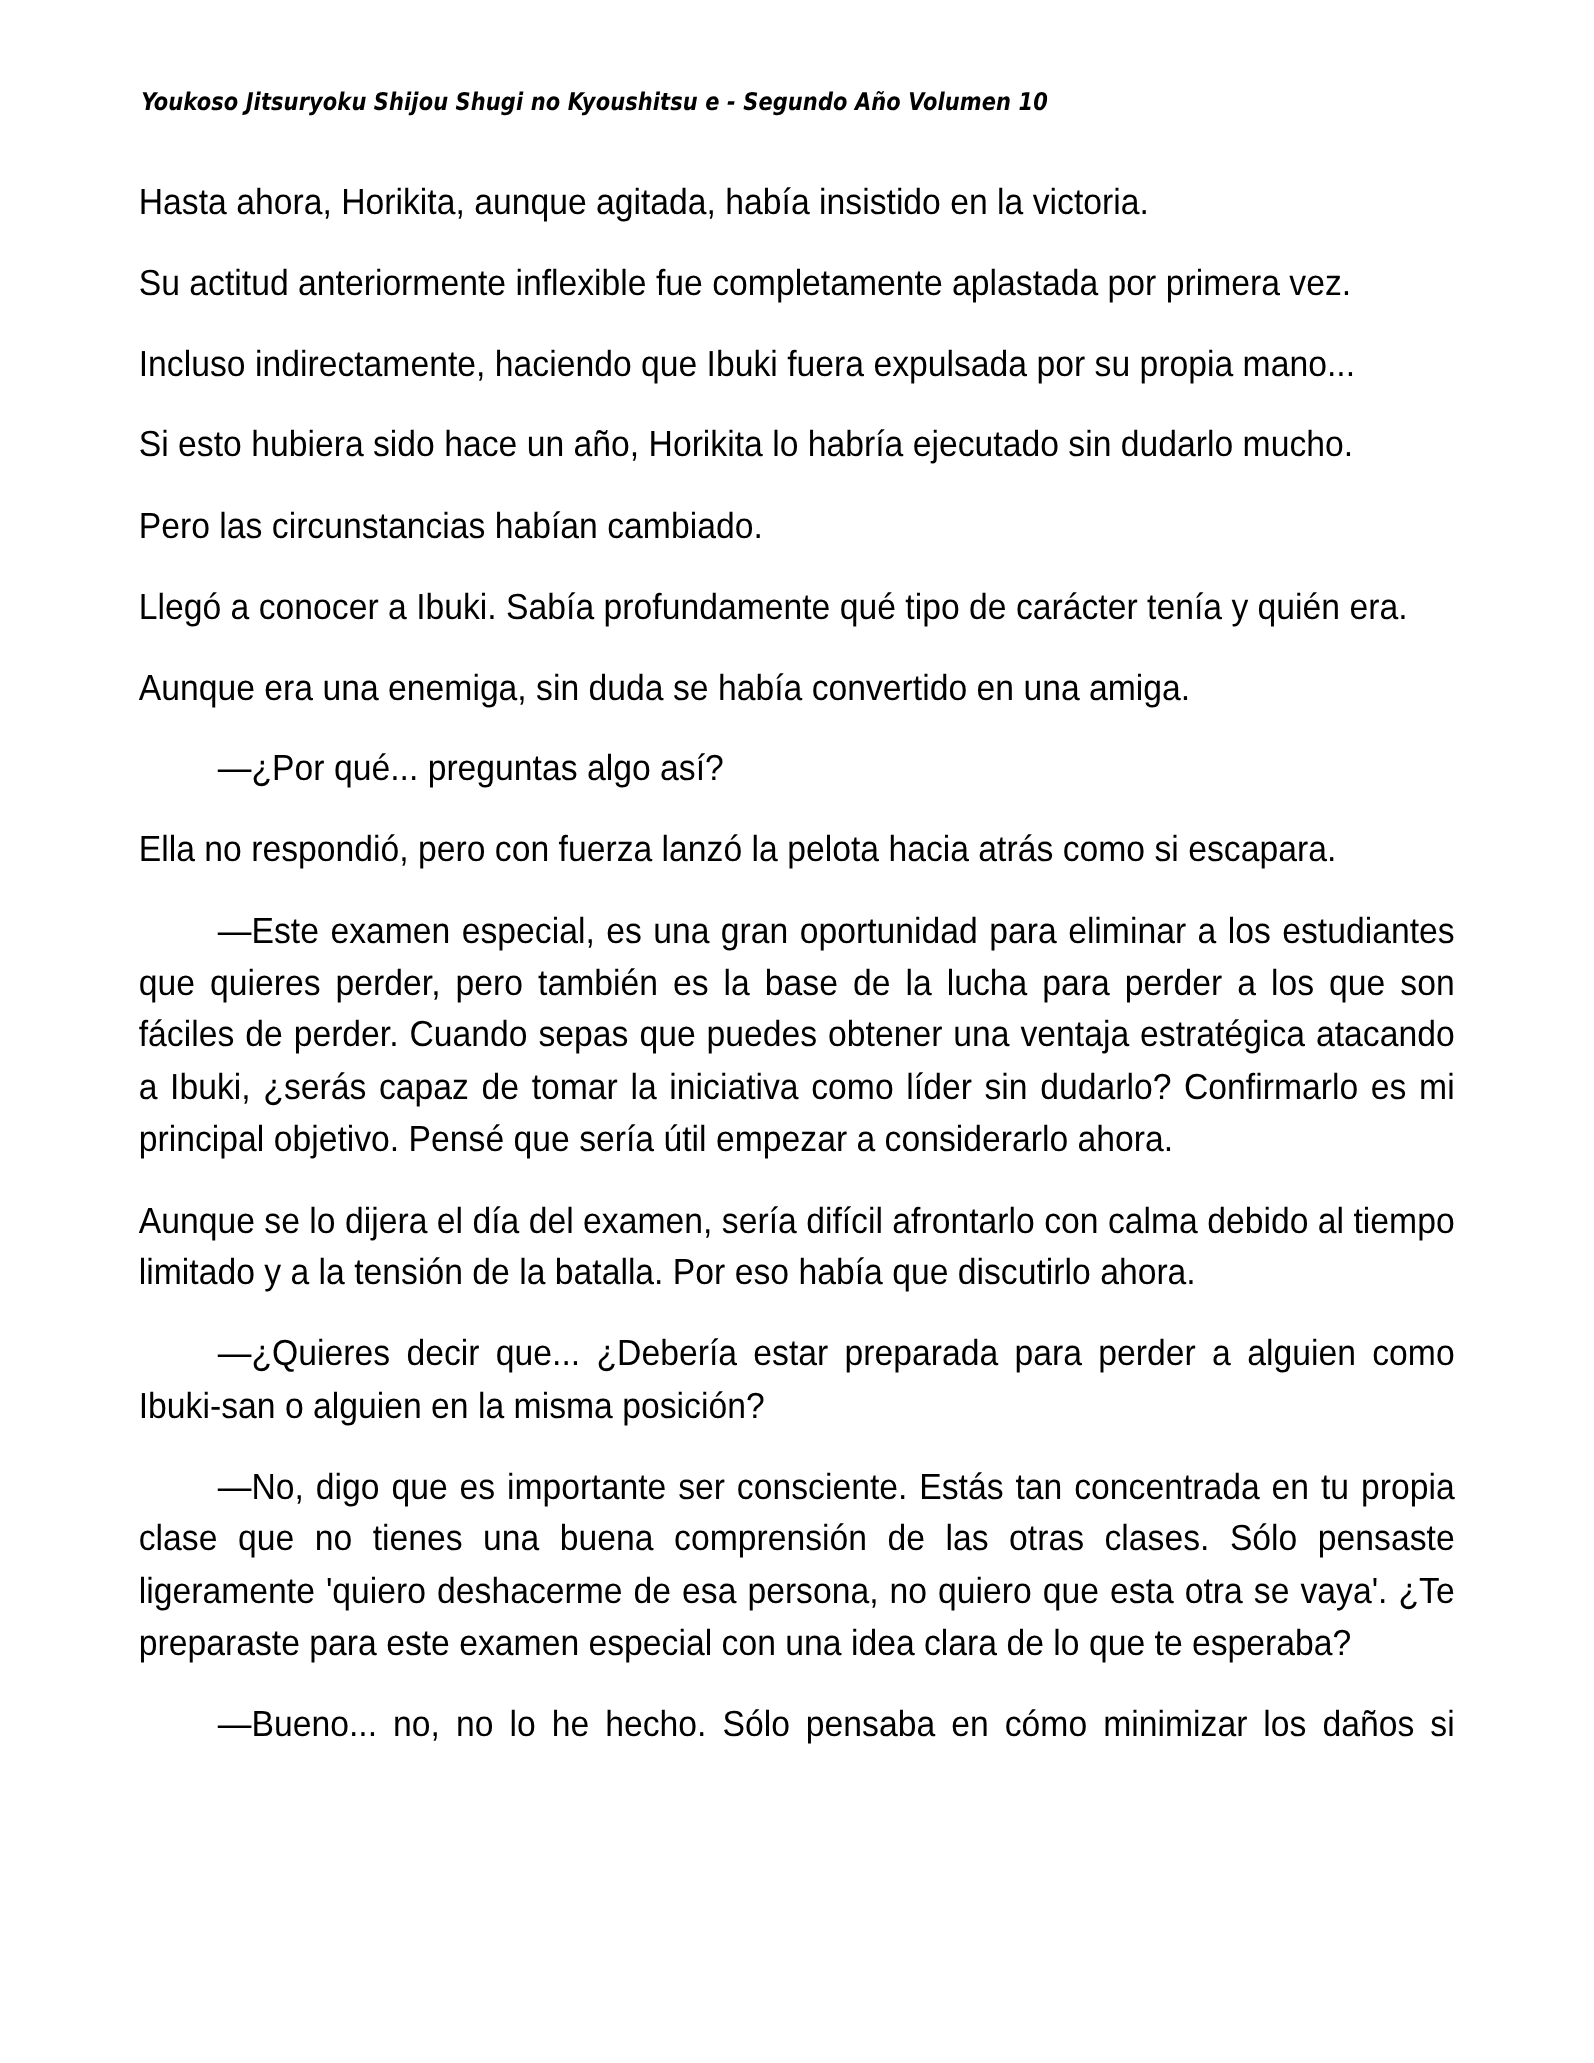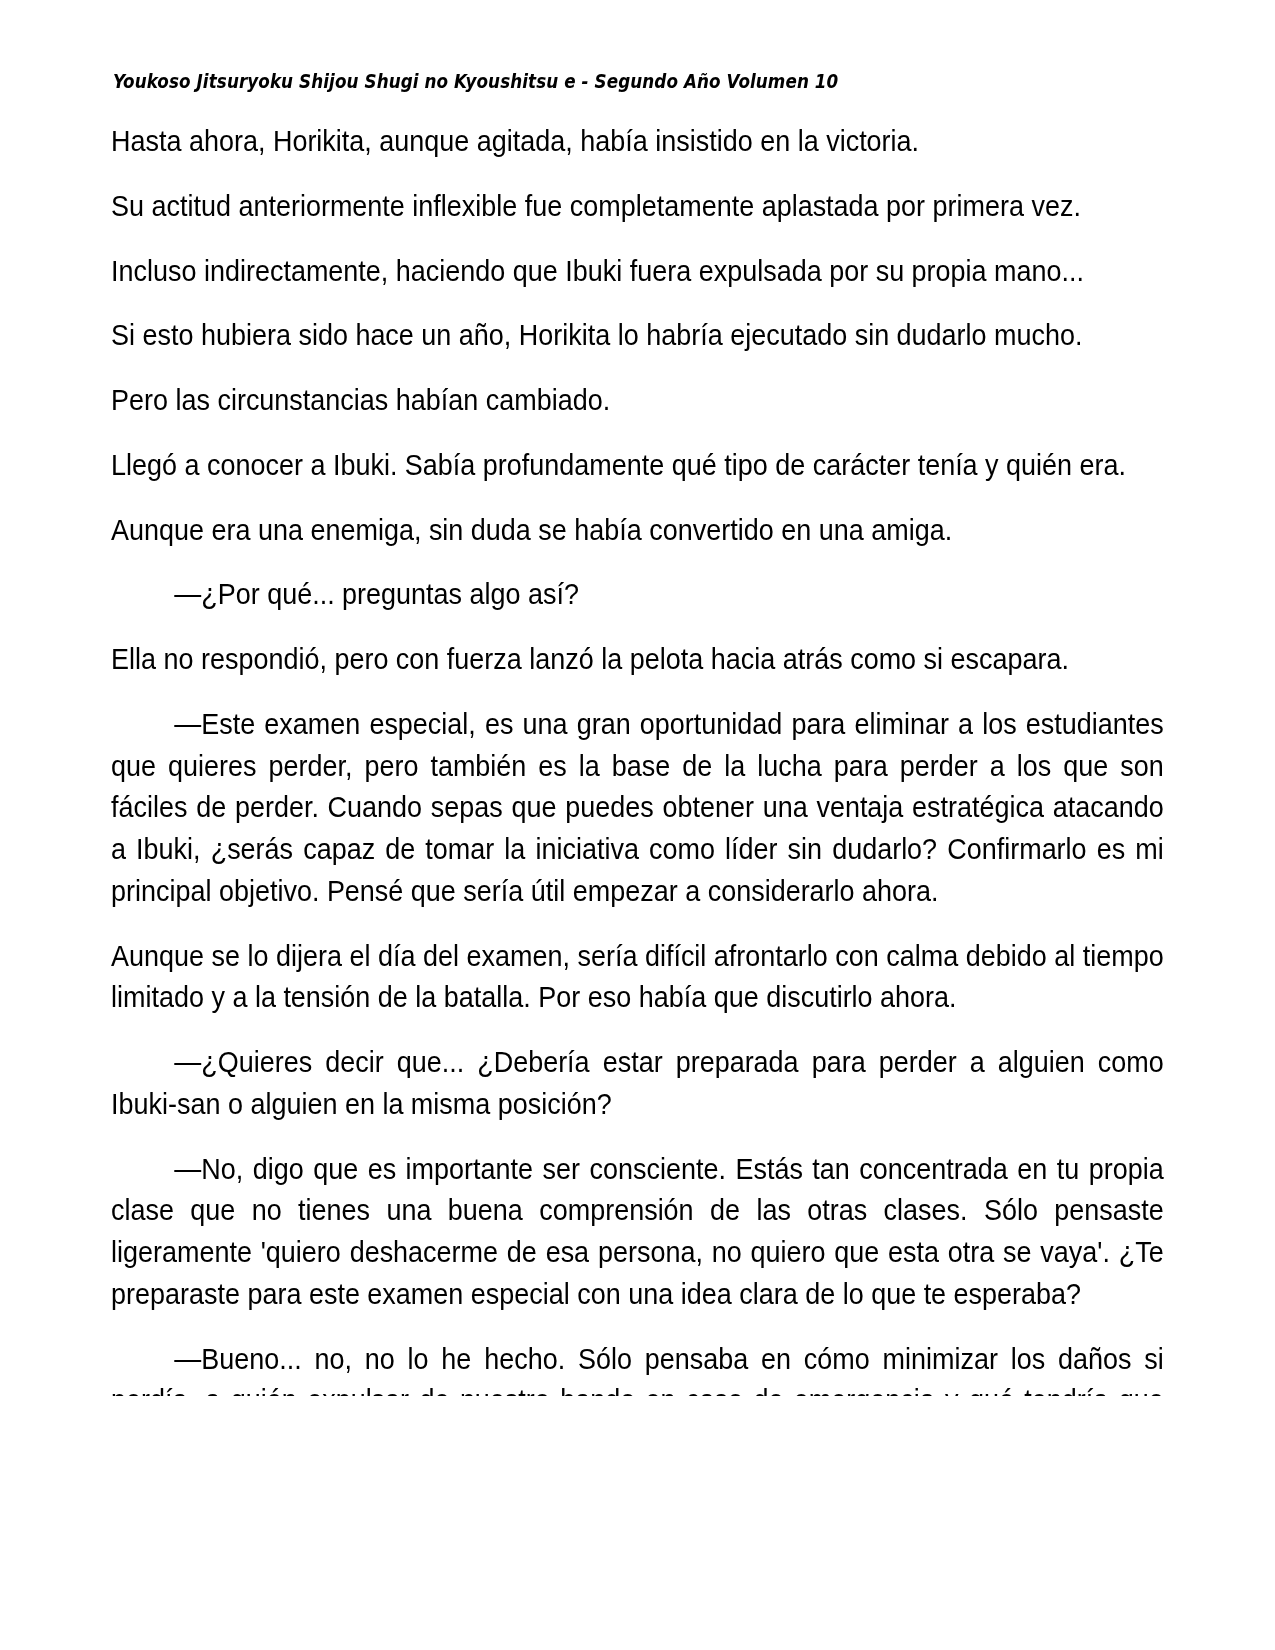--- a/index.html
+++ b/index.html
@@ -36,21 +36,21 @@
     letter-spacing: 0.1px;
     color: #000000;
     white-space: nowrap;
     transform: scaleX(0.86);
     transform-origin: left center;
   }
 
   
   .content {
     position: absolute;
-    top: 121px;
+    top: 142px;
     left: 111px;
     width: 1053px;
   }
 
   .para {
     font-size: 29px;
     line-height: 1.44;
     color: #000000;
     margin: 0 0 23px 0;
     text-align: left;

